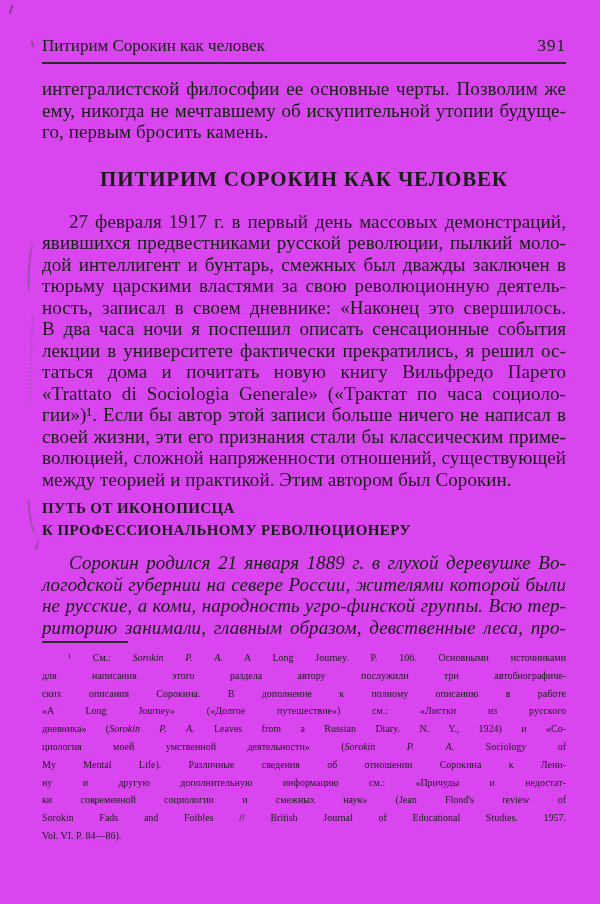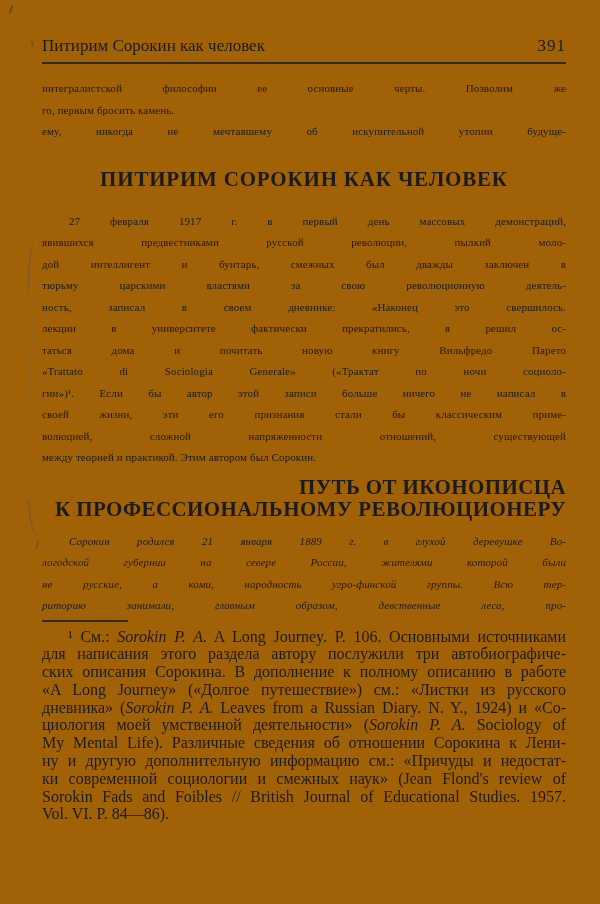--- a/index.html
+++ b/index.html
@@ -21,91 +21,92 @@
   .runhead {
     display: flex; justify-content: space-between; align-items: baseline;
     font-size: 17px; line-height: 20px;
   }
   .runhead .pageno { letter-spacing: 1px; margin-left: 11px; }
   .head-rule {
     border: 0; border-top: 2px solid #2b2b2b;
     margin: 6px 0 0 0;
   }
   
-  .block { font-size: 11px; line-height: 21.5px; letter-spacing: 0.1px; }
+  .block { font-size: 19px; line-height: 21.5px; letter-spacing: 0.1px; }
   .tline { text-align: justify; text-align-last: justify; white-space: nowrap; }
   .unjust-last .tline.last { text-align-last: left; }
   .indent .tline:first-child { text-indent: 27px; }
   .intro { margin-top: 14px; }
   .para1 { margin-top: 20px; }
   .para2 { margin-top: 11px; font-style: italic; }
   
   .chapter-title {
     margin: 24px 0 0 0;
     font-size: 21px; font-weight: bold;
     text-align: center; letter-spacing: 0.8px;
     line-height: 24px;
   }
   .section-title {
     margin: 7px 0 0 0;
-    font-size: 21px; font-weight: bold;
-    text-align: right; letter-spacing: 0.4px;
+    font-size: 15px; font-weight: bold;
+    text-align: left; letter-spacing: 0.4px;
     line-height: 22px;
   }
   
   .fn-rule {
     border: 0; border-top: 2px solid #2e2e2e;
     width: 86px; margin: 3px 0 0 0;
   }
-  .footnote { margin-top: 6px; font-size: 16px; line-height: 17.8px; letter-spacing: 0; }
+  .footnote { margin-top: 6px; font-size: 10px; line-height: 17.8px; letter-spacing: 0; }
   .footnote .tline:first-child { text-indent: 26px; }
   
   .artifact { position: absolute; pointer-events: none; opacity: 0.55; }
   .a1 { left: 10px; top: 5px;  width: 2px; height: 9px;  background: #3a3a3a; transform: rotate(18deg); border-radius: 2px; }
   .a2 { left: 31px; top: 40px; width: 3px; height: 7px;  border-left: 2px solid #4a4a4a; border-radius: 60% 0 0 60%; transform: rotate(-12deg); }
   .a3 { left: 28px; top: 242px; width: 6px; height: 52px; border-left: 2px solid #555; border-radius: 50% 0 0 50%; transform: rotate(4deg); opacity: 0.45; }
   .a4 { left: 30px; top: 315px; width: 4px; height: 90px; border-left: 2px dotted #666; transform: rotate(2deg); opacity: 0.4; }
   .a5 { left: 29px; top: 498px; width: 7px; height: 38px; border-left: 2px solid #555; border-radius: 0 0 0 70%; transform: rotate(-6deg); opacity: 0.45; }
   .a6 { left: 36px; top: 540px; width: 2px; height: 10px; background: #4a4a4a; transform: rotate(14deg); opacity: 0.4; }
 </style>
 </head>
 <body>
 
-<div class="page" style="background: #a16207; color: rgb(27, 27, 27);">
+<div class="page" style="background: #d946ef; color: rgb(27, 27, 27);">
 
   <span class="artifact a1"></span>
   <span class="artifact a2"></span>
   <span class="artifact a3"></span>
   <span class="artifact a4"></span>
   <span class="artifact a5"></span>
   <span class="artifact a6"></span>
 
   <div class="runhead">
     <span>Питирим Сорокин как человек</span>
     <span class="pageno">391</span>
   </div>
   <hr class="head-rule">
 
   <div class="block intro unjust-last">
       <div class="tline">интегралистской философии ее основные черты. Позволим же</div>
+      <div class="tline">ему, никогда не мечтавшему об искупительной утопии будуще-</div>
       <div class="tline last">го, первым бросить камень.</div>
-      <div class="tline">ему, никогда не мечтавшему об искупительной утопии будуще-</div>
     </div>
 
   <h1 class="chapter-title">ПИТИРИМ СОРОКИН КАК ЧЕЛОВЕК</h1>
 
   <div class="block para1 indent unjust-last">
       <div class="tline">27 февраля 1917 г. в первый день массовых демонстраций,</div>
       <div class="tline">явившихся предвестниками русской революции, пылкий моло-</div>
       <div class="tline">дой интеллигент и бунтарь, смежных был дважды заключен в</div>
       <div class="tline">тюрьму царскими властями за свою революционную деятель-</div>
       <div class="tline">ность, записал в своем дневнике: «Наконец это свершилось.</div>
+      <div class="tline">В два часа ночи я поспешил описать сенсационные события</div>
       <div class="tline">лекции в университете фактически прекратились, я решил ос-</div>
       <div class="tline">таться дома и почитать новую книгу Вильфредо Парето</div>
-      <div class="tline">«Trattato di Sociologia Generale» («Трактат по ночи социоло-</div>
+      <div class="tline">«Trattato di Sociologia Generale» («Трактат по часа социоло-</div>
       <div class="tline">гии»)¹. Если бы автор этой записи больше ничего не написал в</div>
       <div class="tline">своей жизни, эти его признания стали бы классическим приме-</div>
       <div class="tline">волюцией, сложной напряженности отношений, существующей</div>
       <div class="tline last">между теорией и практикой. Этим автором был Сорокин.</div>
     </div>
 
   <h2 class="section-title">
     <div>ПУТЬ ОТ ИКОНОПИСЦА</div>
     <div>К ПРОФЕССИОНАЛЬНОМУ РЕВОЛЮЦИОНЕРУ</div>
   </h2>

